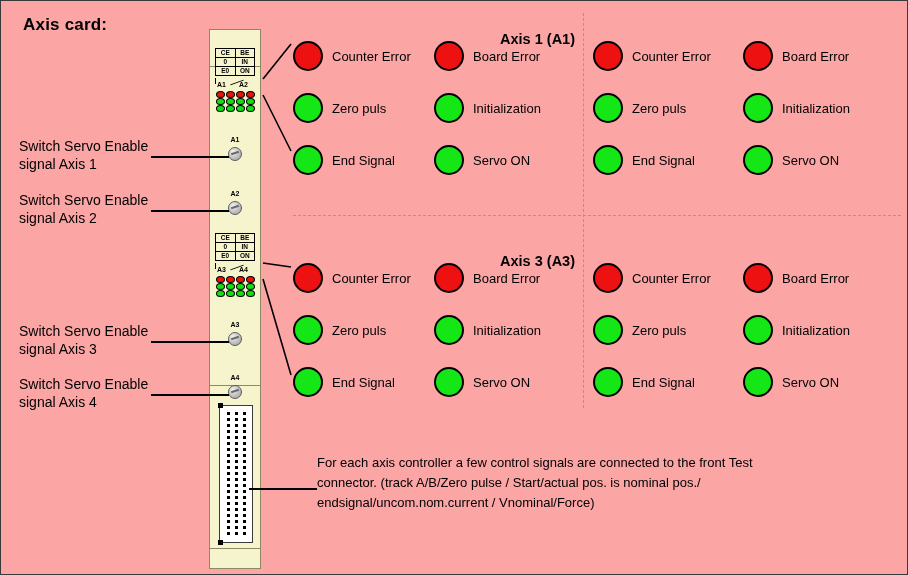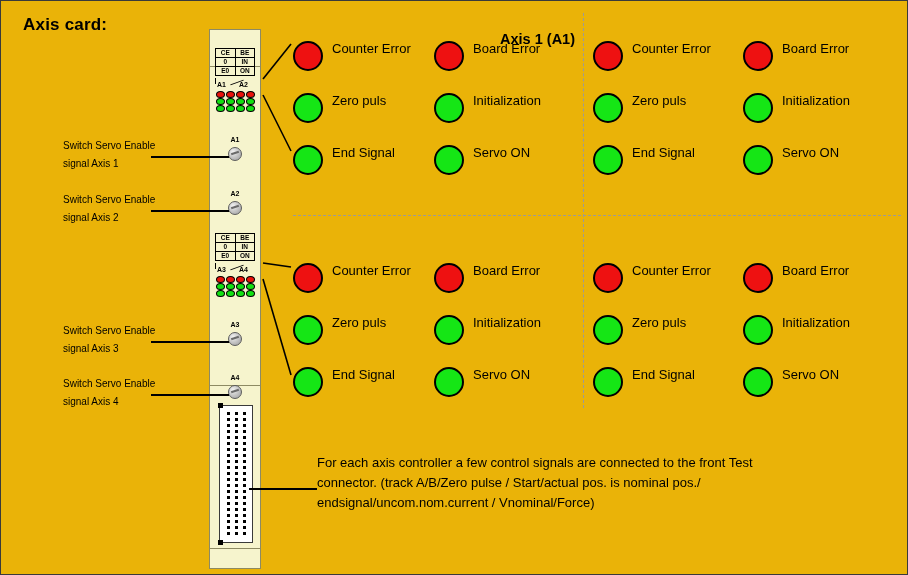--- a/index.html
+++ b/index.html
@@ -8,21 +8,21 @@
     background: #ffffff;
   }
   body {
     font-family: "Liberation Sans", sans-serif;
   }
 
   #page {
     position: relative;
     width: 908px;
     height: 575px;
-    background: #eab308;
+    background: #fca5a5;
     border: 1px solid #3a3a3a;
     box-sizing: border-box;
     overflow: hidden;
   }
 
   
   #page-title {
     position: absolute;
     left: 22px;
     top: 14px;
@@ -177,25 +177,24 @@
   .card-seam {
     position: absolute;
     left: 0; right: 0;
     height: 1px;
     background: #8d8a63;
   }
 
   
   .left-label {
     position: absolute;
-    font-size: 10px;
+    font-size: 14px;
     color: #000000;
     line-height: 18px;
     white-space: pre-line;
-    margin-left: 44px;
   }
   .leader {
     position: absolute;
     height: 2px;
     background: #000000;
   }
 
   
   #divider-h, #divider-v {
     position: absolute;
@@ -223,20 +222,21 @@
   .axis-panel .panel-grid {
     position: absolute;
     top: 26px; left: 0;
     width: 100%;
     display: grid;
     grid-template-columns: 1fr 1fr;
     row-gap: 22px;
   }
   .led-row {
     display: flex;
+    align-items: center;
     gap: 9px;
   }
   .led-dot {
     width: 30px;
     height: 30px;
     min-width: 30px;
     border-radius: 50%;
     border: 2px solid #000000;
     box-sizing: border-box;
   }
@@ -530,20 +530,21 @@
           <span class="led-text">End Signal</span>
         </div>
         <div class="led-row">
           <span class="led-dot green"></span>
           <span class="led-text">Servo ON</span>
         </div>
       </div>
   </div>
 
   <div class="axis-panel" id="panel-a3" style="left:292px; top:236px; width:282px; height:186px;">
+    <div class="panel-title">Axis 3 (A3)</div>
     <div class="panel-grid">
         <div class="led-row">
           <span class="led-dot red"></span>
           <span class="led-text">Counter Error</span>
         </div>
         <div class="led-row">
           <span class="led-dot red"></span>
           <span class="led-text">Board Error</span>
         </div>
         <div class="led-row">

